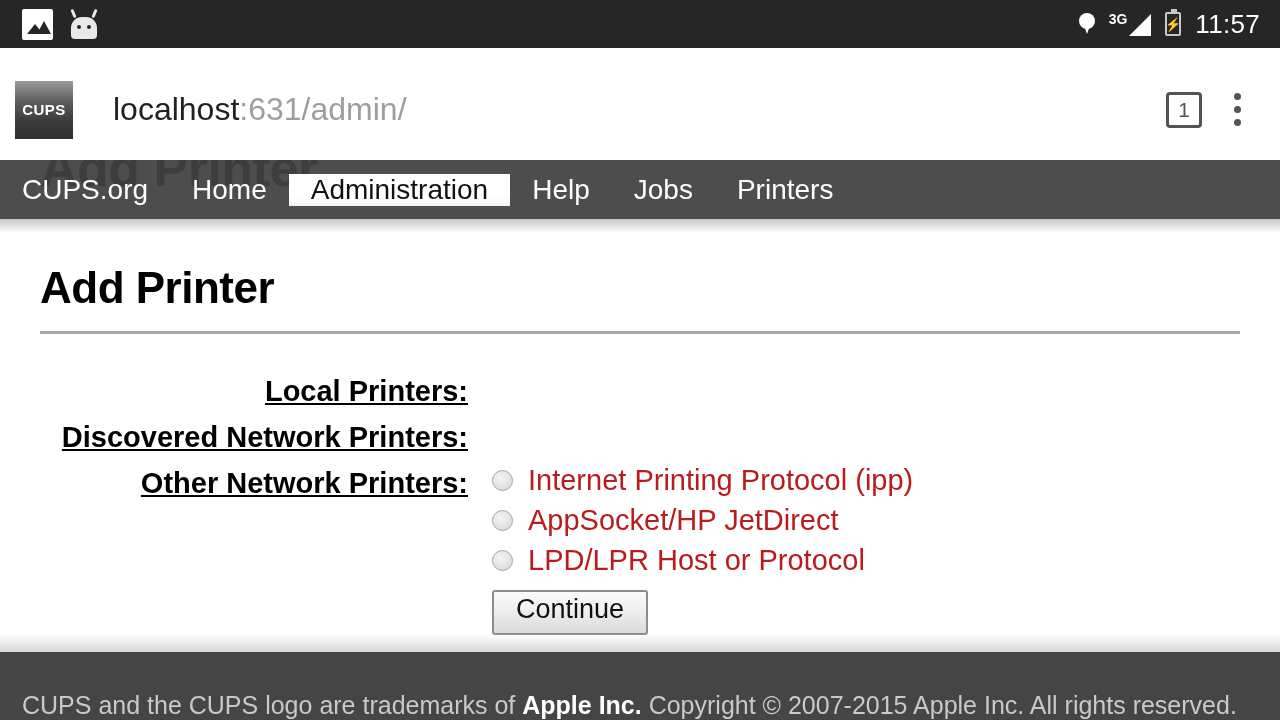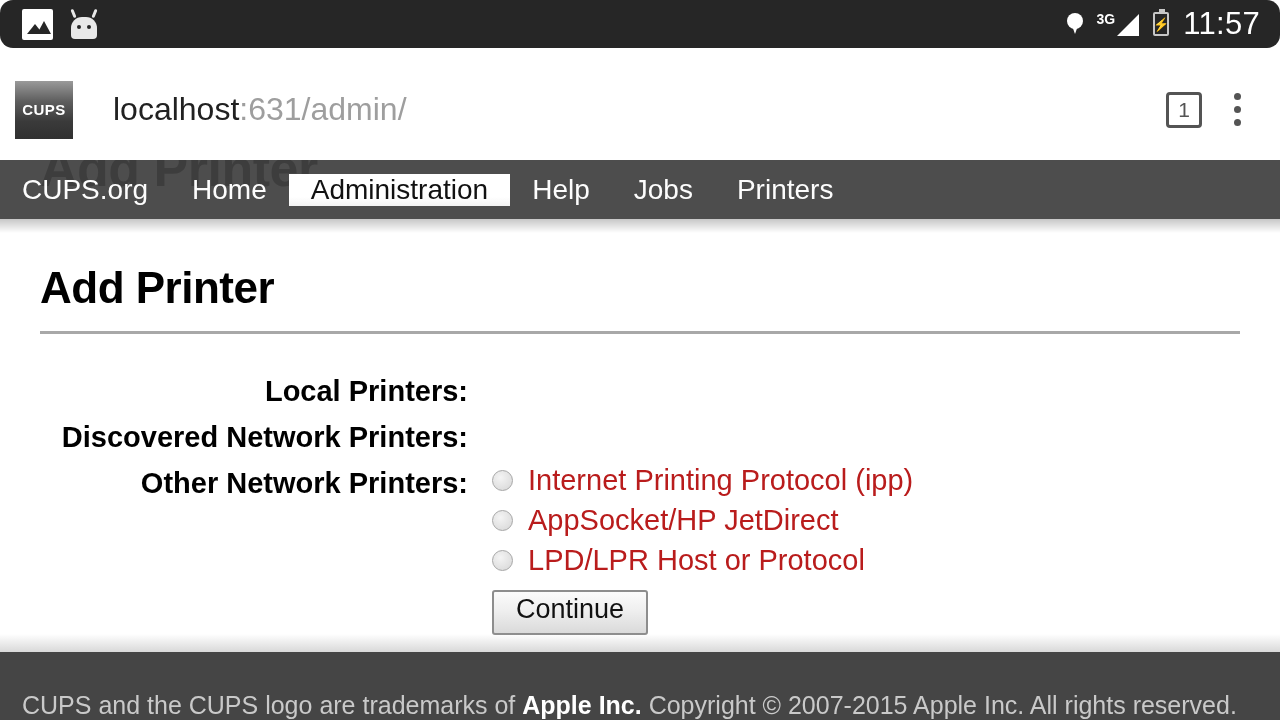--- a/index.html
+++ b/index.html
@@ -7,21 +7,21 @@
     width:1280px; height:720px;
     font-family:"Liberation Sans", sans-serif;
     background:#ffffff; overflow:hidden;
   }
 
   
   #status-bar{
     position:absolute; top:0; left:0;
     width:1280px; height:48px;
     background:#262626;
-    display:flex; align-items:center;border-radius:13px;
+    display:flex; align-items:center;
   }
   #status-left{ display:flex; align-items:center; gap:14px; padding-left:22px; }
   #status-right{ margin-left:auto; display:flex; align-items:center; gap:14px; padding-right:20px; }
 
   .gallery-icon{
     width:31px; height:31px; background:#ffffff; border-radius:2px;
     position:relative; overflow:hidden;
   }
   .gallery-icon::after{
     content:""; position:absolute; left:5px; bottom:6px;
@@ -69,21 +69,21 @@
     border-bottom:22px solid #fff;
   }
   .battery{
     width:16px; height:24px; border:2px solid #c7c7c7; border-radius:2px;
     position:relative; display:flex; align-items:center; justify-content:center;
   }
   .battery::before{
     content:""; position:absolute; top:-5px; left:4px; width:6px; height:3px; background:#c7c7c7;
   }
   .bolt{ color:#ffffff; font-size:13px; line-height:1; }
-  .clock{ color:#ffffff; font-size:31px; letter-spacing:.3px; }
+  .clock{ color:#ffffff; font-size:26px; letter-spacing:.3px; }
 
   
   #url-bar{
     position:absolute; top:48px; left:0; width:1280px; height:124px;
     background:#ffffff; display:flex; align-items:center;
     border-bottom:1px solid #e2e2e2;
   }
   #favicon{
     width:58px; height:58px; margin-left:15px; flex:0 0 auto;
     background:linear-gradient(to bottom,#9a9a9a 0%,#5e5e5e 35%,#3a3a3a 70%,#303030 100%);
@@ -139,21 +139,21 @@
     margin:30px 0 0 40px; font-size:44px; font-weight:bold; color:#000000; letter-spacing:-.5px;
   }
   #title-rule{
     margin:18px 40px 0 40px; height:3px; background:#a8a8a8;
   }
 
   #form{ margin-top:34px; }
   .form-row{ display:flex; align-items:flex-start; }
   .form-label{
     width:468px; text-align:right; padding-right:0;
-    font-size:29px; font-weight:bold; color:#000; line-height:46px; white-space:nowrap;
+    font-size:29px; font-weight:bold; color:#000; line-height:46px; white-space:nowrap;text-decoration:underline;
   }
   .form-field{ flex:1; padding-left:24px; }
   .radio-line{ display:flex; align-items:center; height:40px; }
   .radio{
     width:21px; height:21px; border-radius:50%;
     background:radial-gradient(circle at 40% 35%, #f4f4f4 0%, #e2e2e2 60%, #d4d4d4 100%);
     border:1px solid #a6a6a6; flex:0 0 auto;
   }
   .radio-label{ margin-left:15px; font-size:29px; color:#b91c1c; white-space:nowrap; }
   #continue-row{ margin-top:10px; padding-left:492px; }

